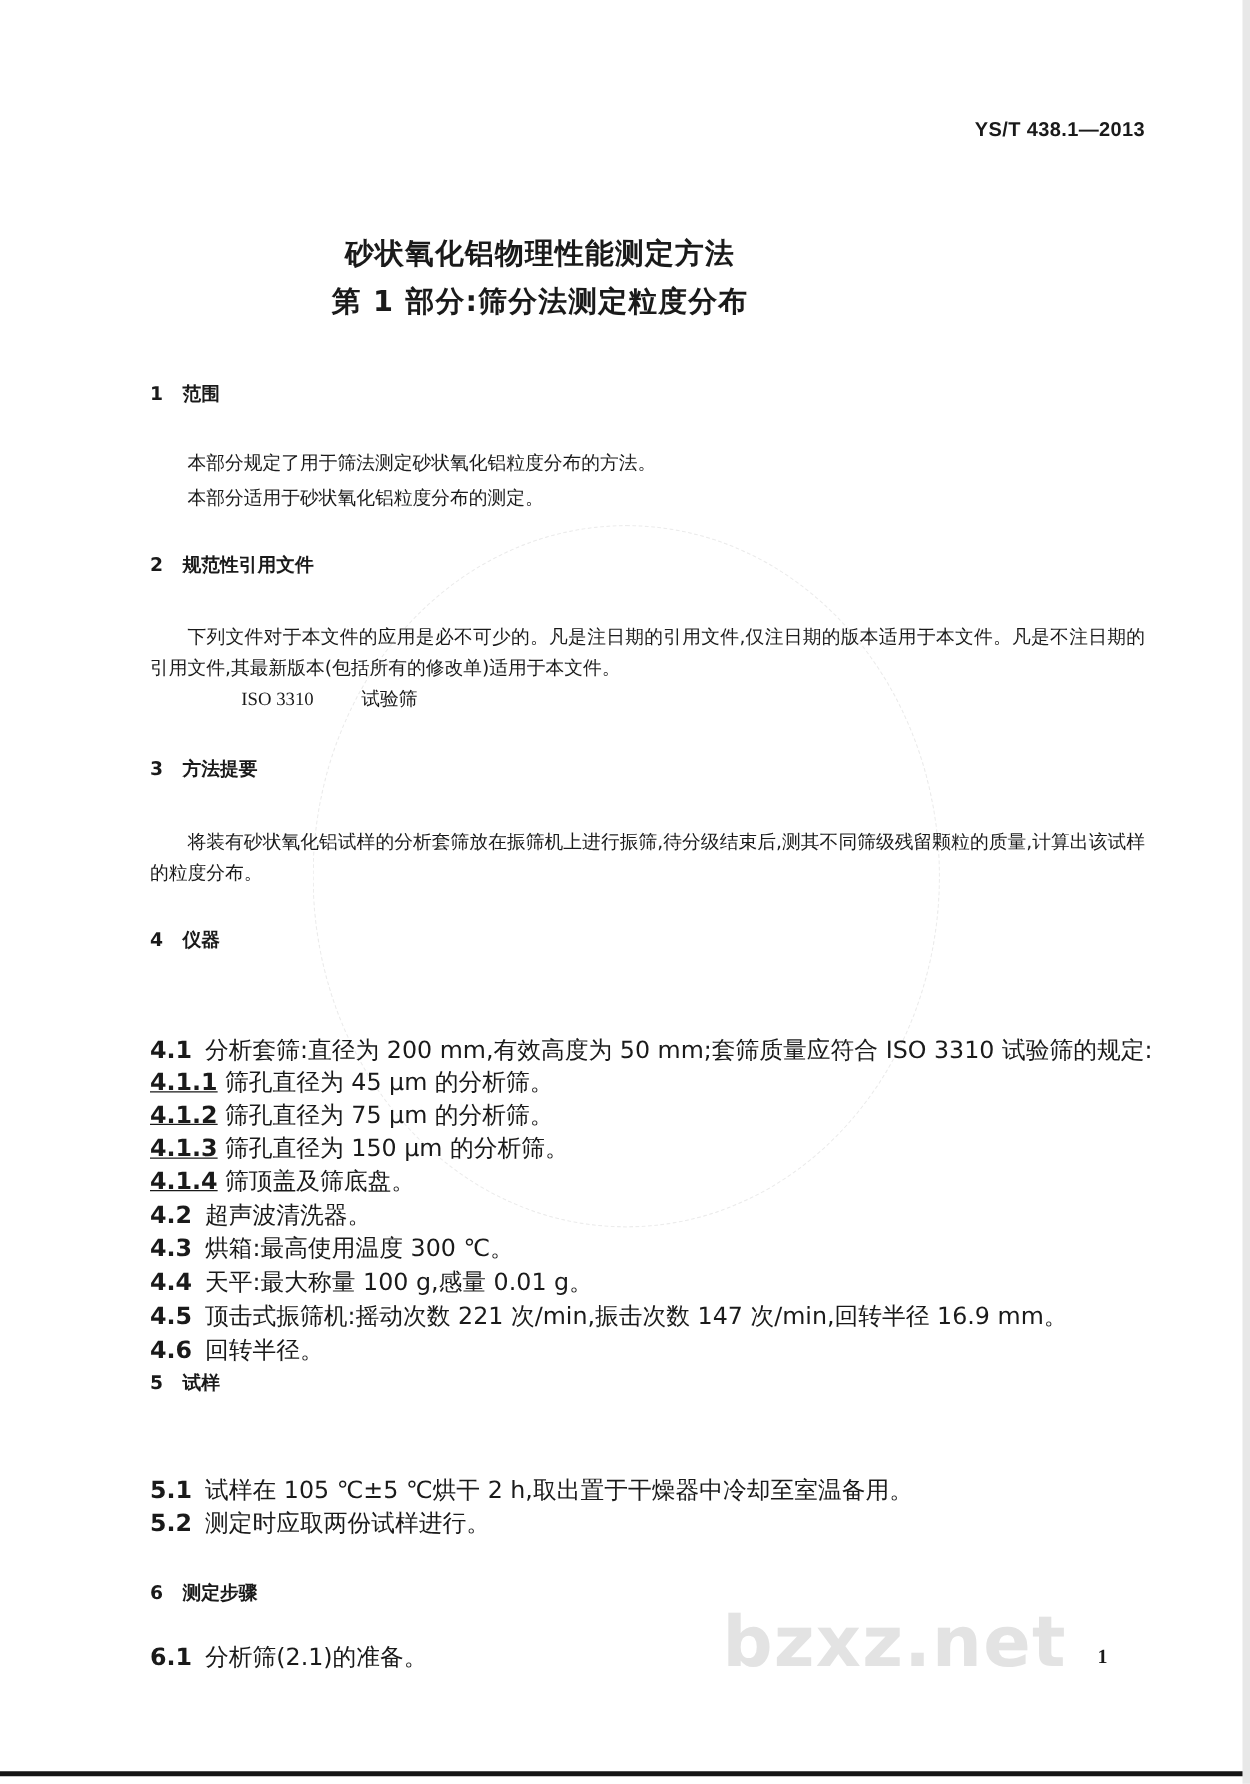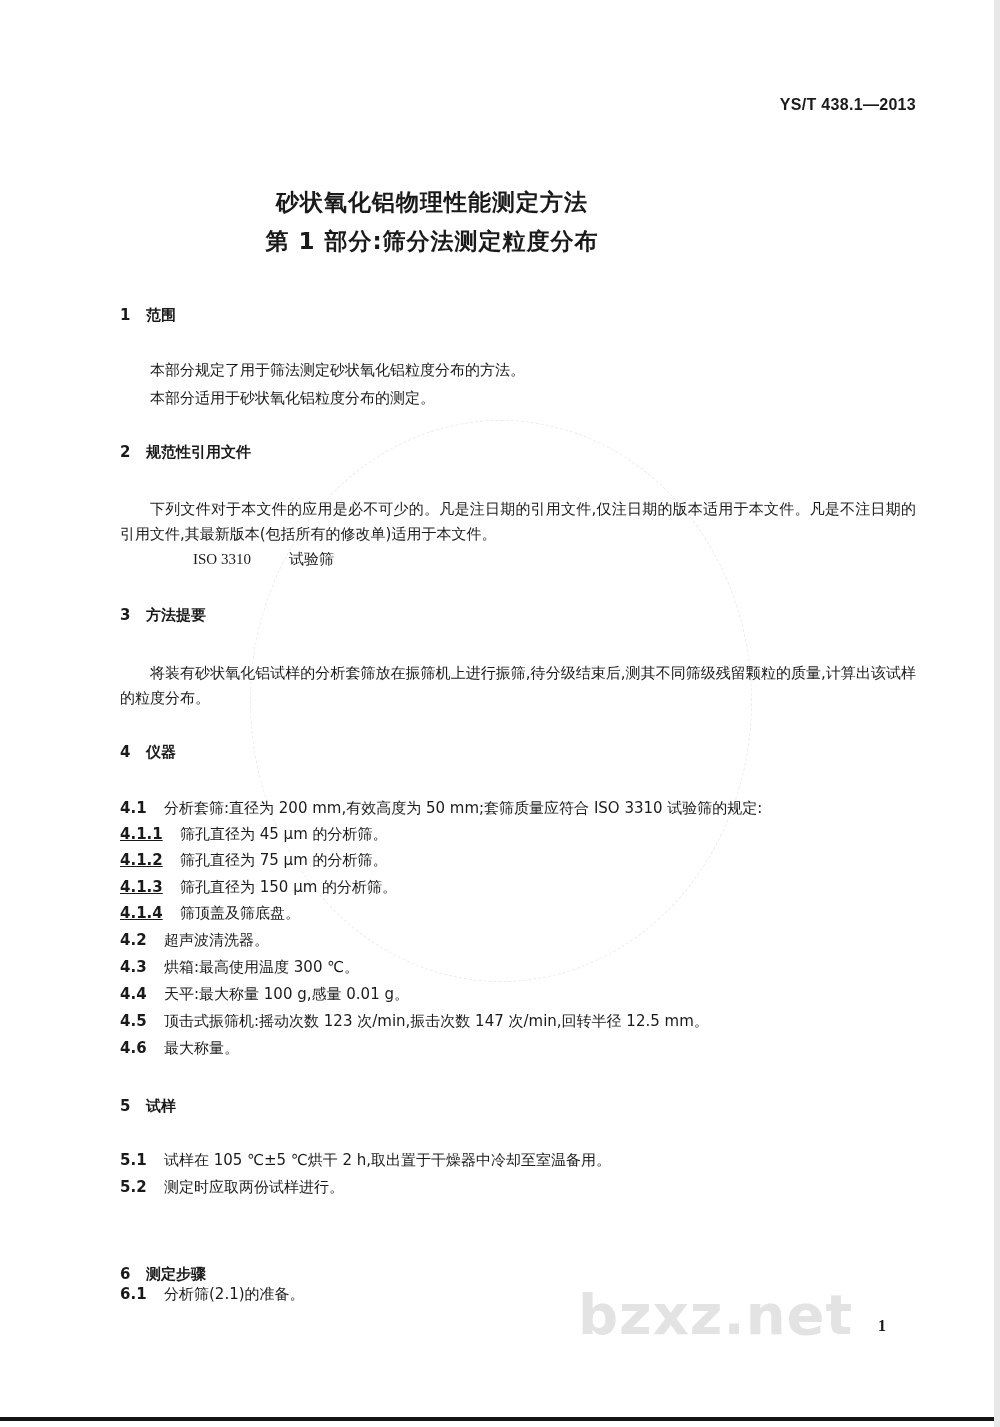--- a/index.html
+++ b/index.html
@@ -30,21 +30,21 @@
     .h {
       position: absolute; left: 120px; font-weight: bold; font-size: 15px;
     }
     .h .num { display: inline-block; width: 26px; }
     .p {
       position: absolute; left: 120px; width: 796px; font-size: 15px; line-height: 25px;
       text-align: justify;
     }
     .p.indent { text-indent: 30px; }
     .clause {
-      position: absolute; left: 120px; font-size: 15px; white-space: nowrap;
+      position: absolute; left: 120px; font-size: 19px; white-space: nowrap; margin-top: 28px;
     }
     .clause .cn { display: inline-block; font-weight: bold; }
     .clause .cn.w2 { width: 44px; }
     .clause .cn.w3 { width: 60px; text-decoration: underline; }
     .ref-line {
       position: absolute; left: 150px; font-size: 15px; white-space: nowrap;
     }
     .ref-line .code { font-family: "Liberation Serif", serif; display:inline-block; width: 96px; margin-left: 43px; }
     .page-num {
       position: absolute; left: 878px; top: 1317px;
@@ -113,24 +113,24 @@
 <div class="clause" style="top:931px;">
   <span class="cn w2">4.2</span><span>超声波清洗器。</span>
 </div>
 <div class="clause" style="top:958px;">
   <span class="cn w2">4.3</span><span>烘箱:最高使用温度 300 ℃。</span>
 </div>
 <div class="clause" style="top:985px;">
   <span class="cn w2">4.4</span><span>天平:最大称量 100 g,感量 0.01 g。</span>
 </div>
 <div class="clause" style="top:1012px;">
-  <span class="cn w2">4.5</span><span>顶击式振筛机:摇动次数 123 次/min,振击次数 147 次/min,回转半径 12.5 mm。</span>
+  <span class="cn w2">4.5</span><span>顶击式振筛机:摇动次数 221 次/min,振击次数 147 次/min,回转半径 16.9 mm。</span>
 </div>
 <div class="clause" style="top:1039px;">
-  <span class="cn w2">4.6</span><span>最大称量。</span>
+  <span class="cn w2">4.6</span><span>回转半径。</span>
 </div>
 
 <div class="h" style="top:1097px;">
   <span class="num">5</span><span>试样</span>
 </div>
 <div class="clause" style="top:1151px;">
   <span class="cn w2">5.1</span><span>试样在 105 ℃±5 ℃烘干 2 h,取出置于干燥器中冷却至室温备用。</span>
 </div>
 <div class="clause" style="top:1178px;">
   <span class="cn w2">5.2</span><span>测定时应取两份试样进行。</span>

